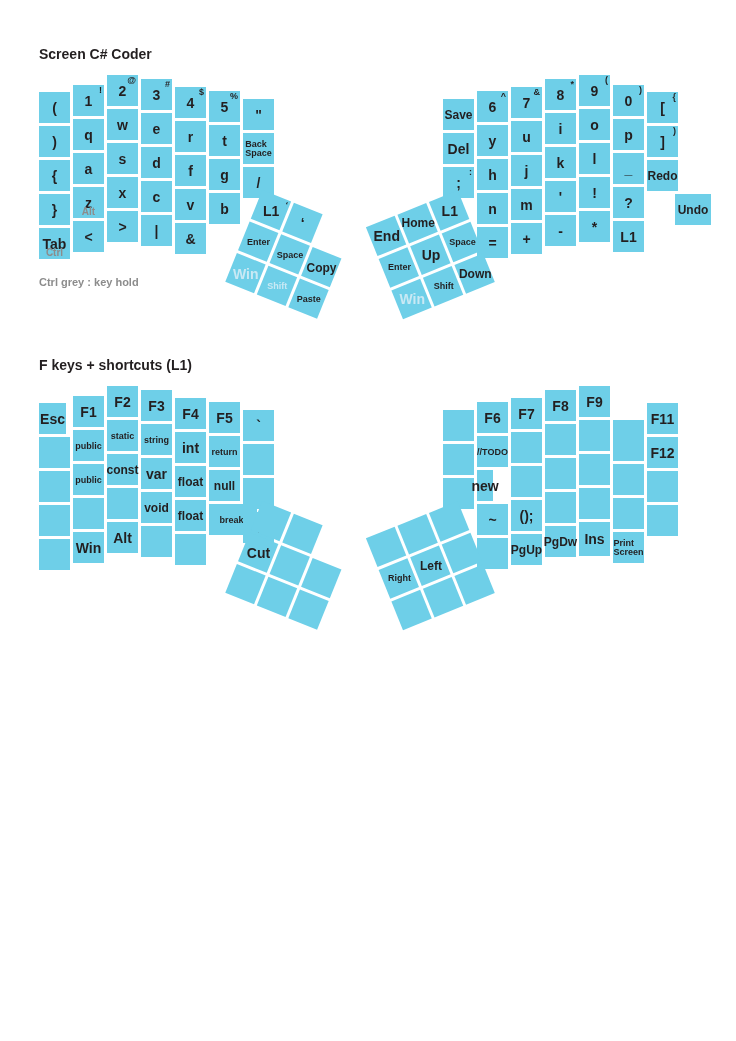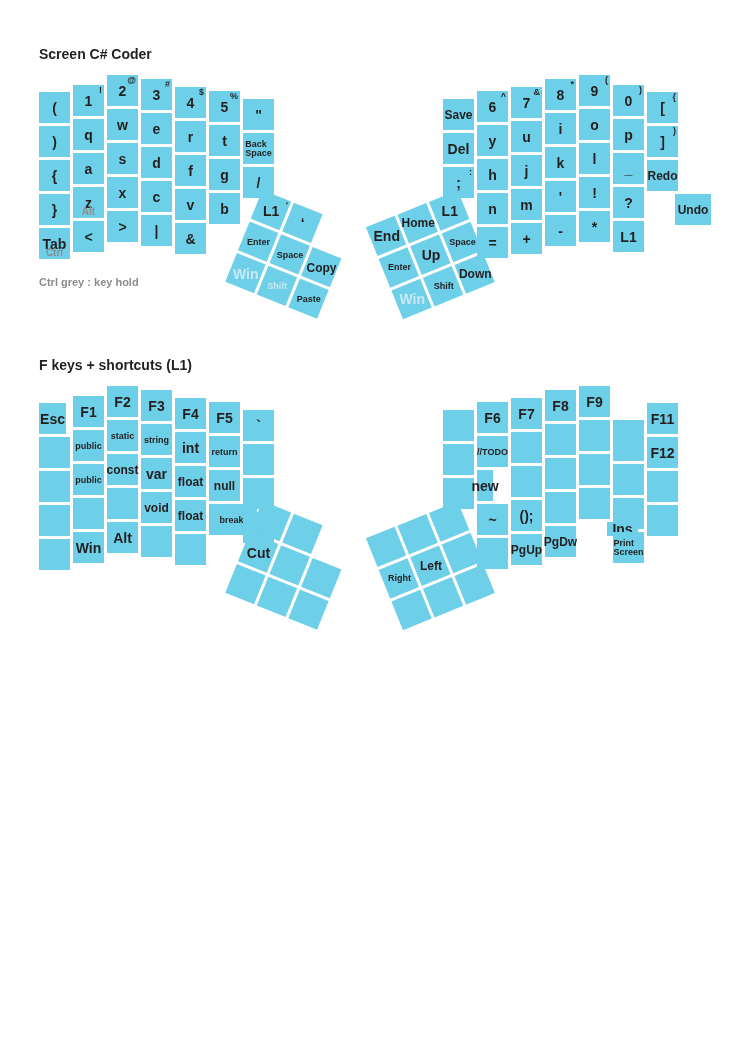--- a/index.html
+++ b/index.html
@@ -481,21 +481,21 @@
     <div class="key" style="left: 579px; top: 488px; width: 31px; height: 31px;"></div>
     <div class="key" style="left: 613px; top: 498px; width: 31px; height: 31px;"></div>
     <div class="key" style="left: 647px; top: 505px; width: 31px; height: 31px;"></div>
     <div class="key" style="left: 477px; top: 538px; width: 31px; height: 31px;"></div>
     <div class="key" style="left: 511px; top: 534px; width: 31px; height: 31px;">
       <span class="lbl main sm">PgUp</span>
     </div>
     <div class="key" style="left: 545px; top: 526px; width: 31px; height: 31px;">
       <span class="lbl main sm">PgDw</span>
     </div>
-    <div class="key" style="left: 607px; top: 522px; width: 31px; height: 14px;">
+    <div class="key" style="left: 579px; top: 522px; width: 31px; height: 34px;">
       <span class="lbl main">Ins</span>
     </div>
     <div class="key" style="left: 613px; top: 532px; width: 31px; height: 31px;">
       <span class="lbl main xs">Print<br>Screen</span>
     </div>
     <div style="position: absolute; left: 240px; top: 516px; width: 100px; height: 100px; transform: rotate(22deg); transform-origin: 50% 50%;">
       <div class="key" style="left: 0px; top: 0px; width: 31px; height: 31px;"></div>
       <div class="key" style="left: 34px; top: 0px; width: 31px; height: 31px;"></div>
       <div class="key" style="left: 0px; top: 34px; width: 31px; height: 31px;">
         <span class="lbl main" style="transform: translate(-50%, -50%) rotate(-22deg);">Cut</span>

